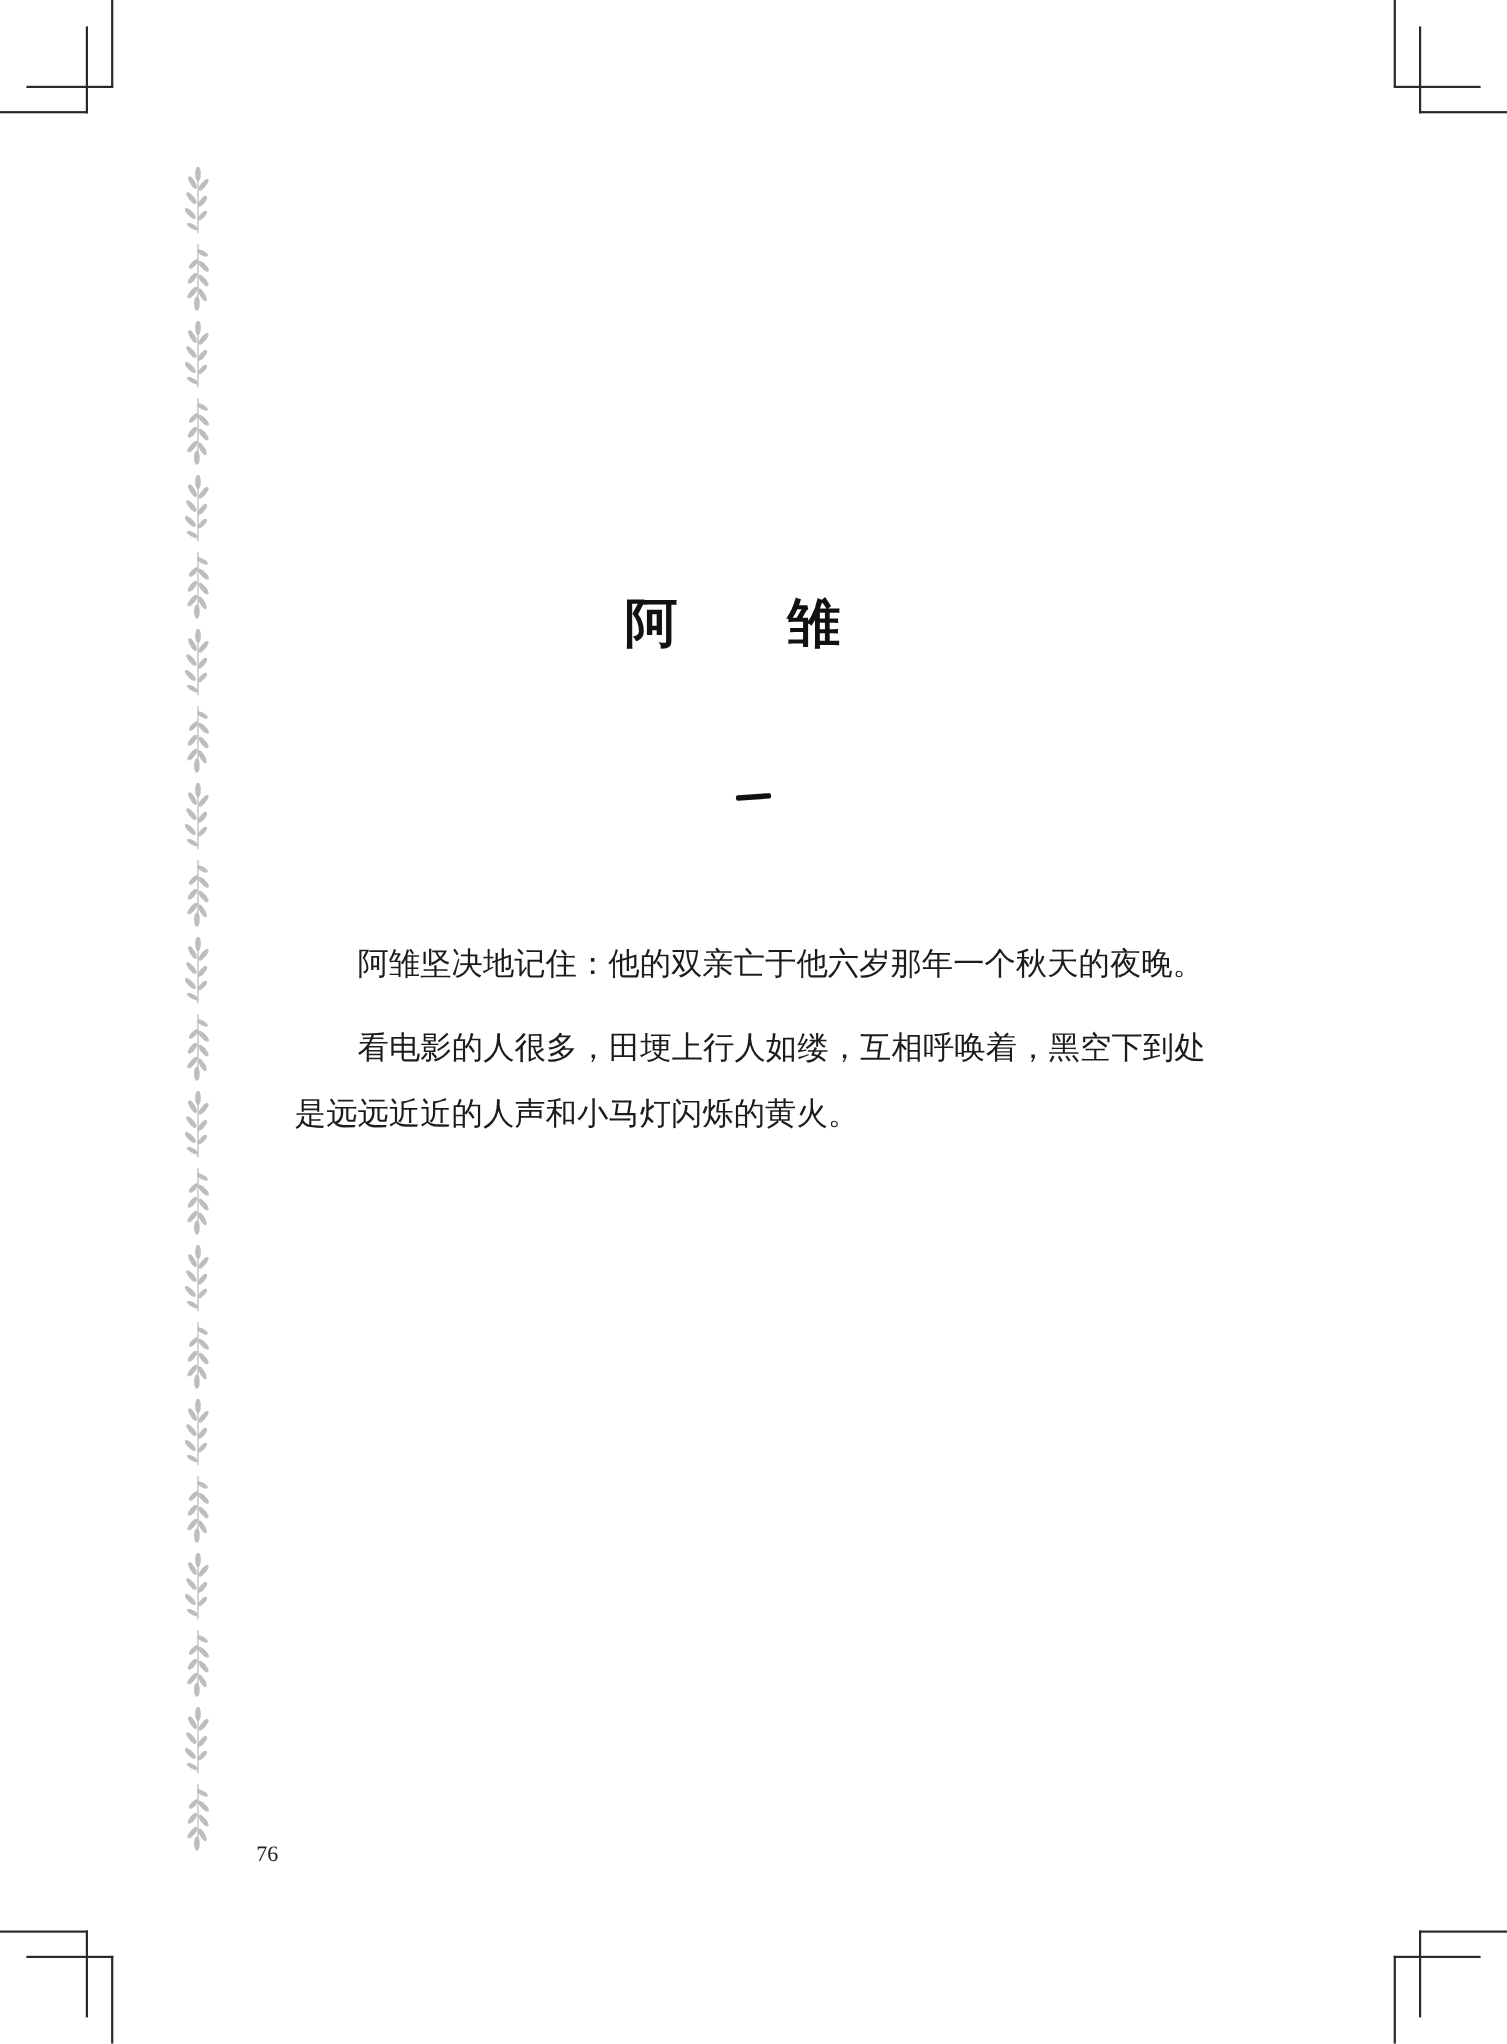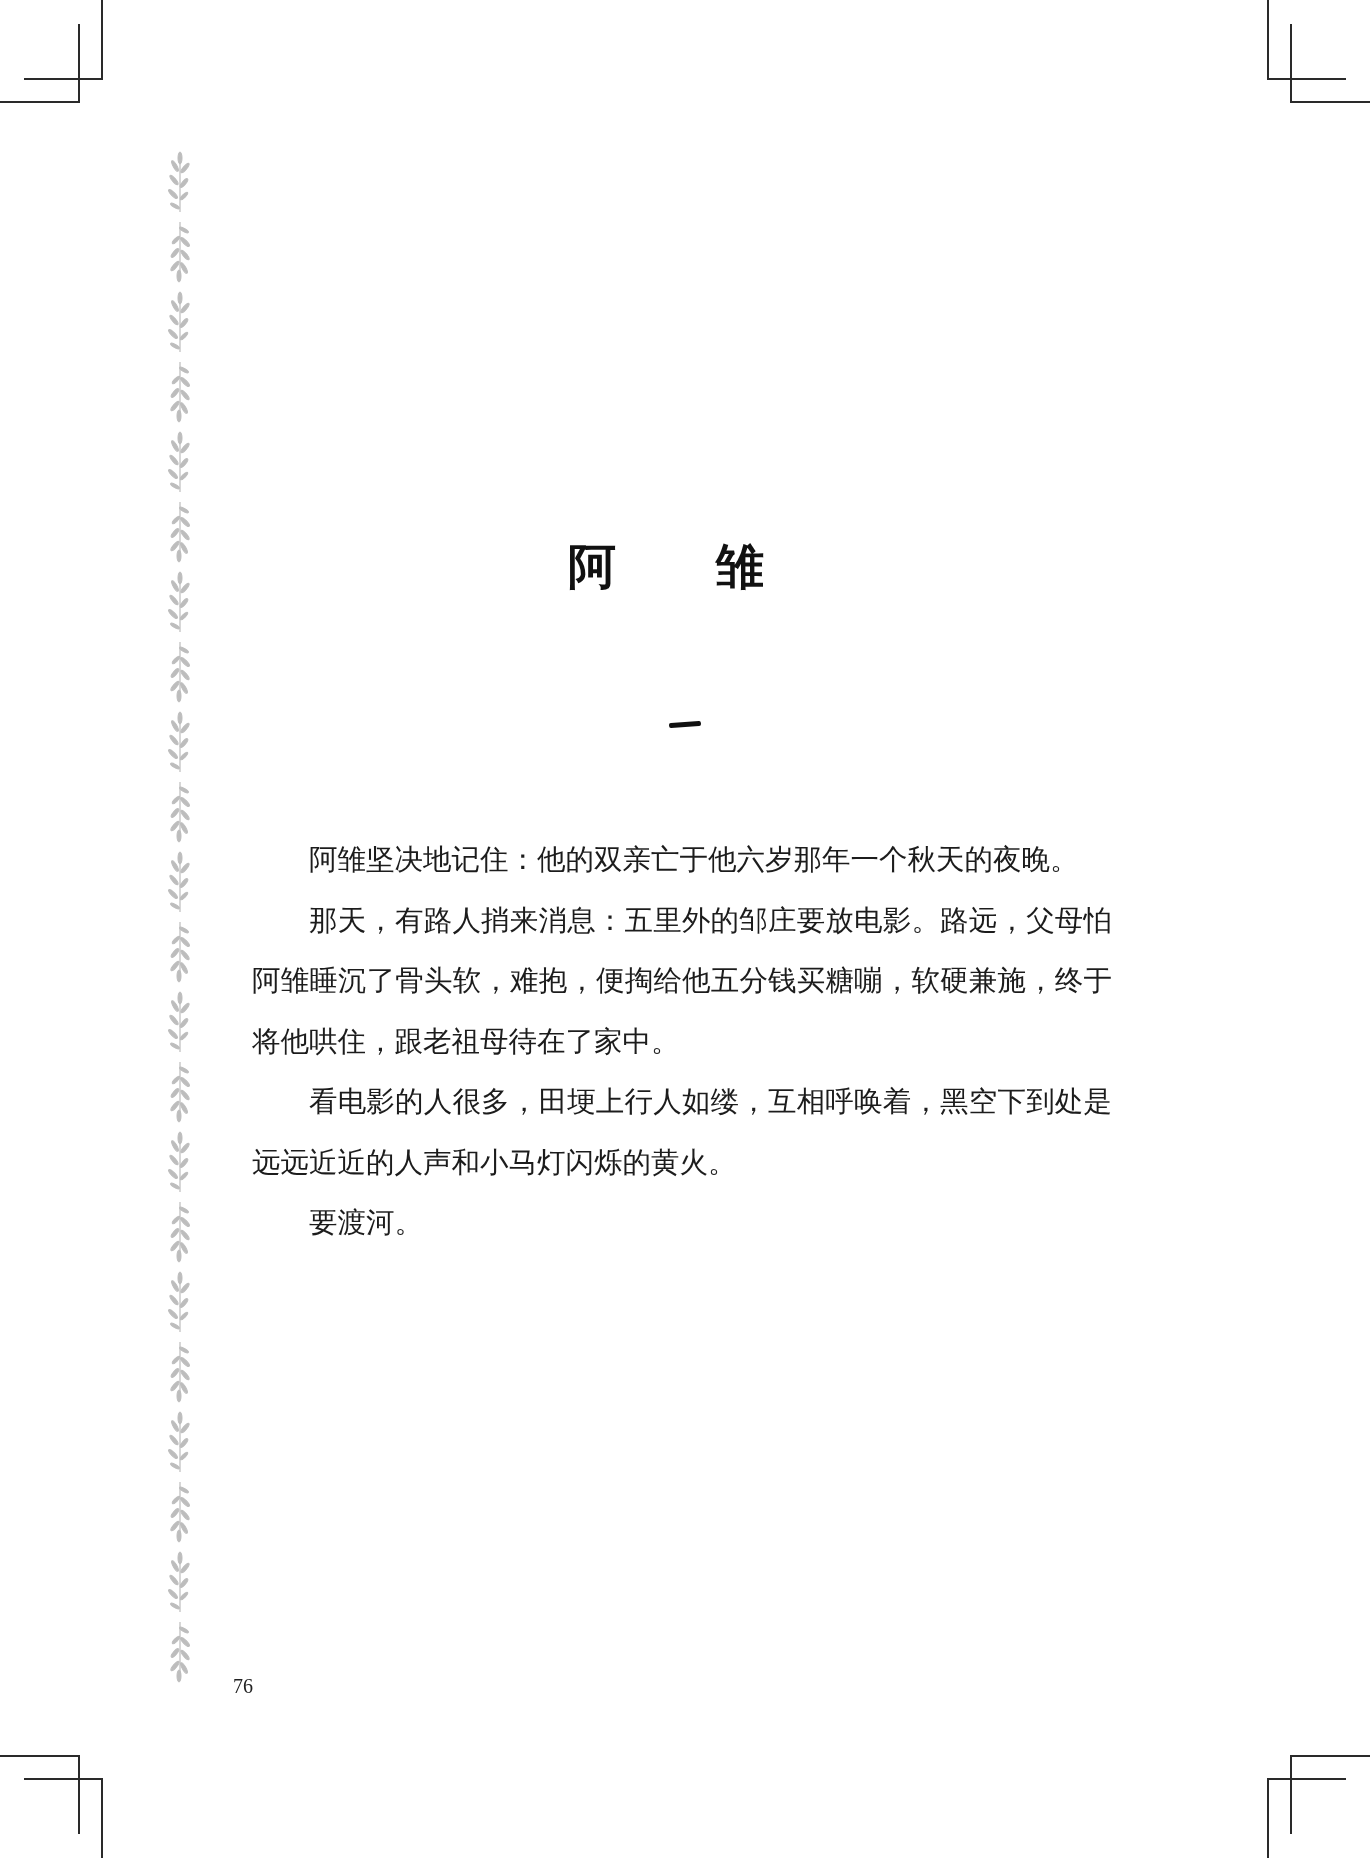--- a/index.html
+++ b/index.html
@@ -11,21 +11,21 @@
            font-family: "DejaVu Serif", "Liberation Serif", serif; font-weight: bold;
            font-size: 48px; letter-spacing: 0; color: #111; }
   .title span { display: inline-block; }
   .title .gap { width: 100px; }
   .section-no { position: absolute; left: 0; width: 1370px; top: 712px; text-align: center; }
   .section-no .dash { display: inline-block; width: 32px; height: 5px; background: #111;
                       border-radius: 2px; transform: rotate(-4deg); }
   .body-text { position: absolute; left: 252px; top: 830px; width: 860px;
                font-family: "DejaVu Serif", "Liberation Serif", serif;
                font-size: 28.5px; line-height: 60.5px; color: #1c1c1c; text-align: justify; }
-  .body-text p { margin: 0; text-indent: 2em; }
+  .body-text p { margin: 16px; text-indent: 2em; }
   .page-number { position: absolute; left: 233px; top: 1647px; font-size: 20px;
                  font-family: "Liberation Serif", "DejaVu Serif", serif; color: #222; margin-top: 28px; }
 </style>
 </head>
 <body>
 
 <div class="crop" style="left:101px;top:0;width:2px;height:79px;"></div>
 <div class="crop" style="left:24px;top:78px;width:79px;height:2px;"></div>
 <div class="crop" style="left:78px;top:24px;width:2px;height:79px;"></div>
 <div class="crop" style="left:0;top:101px;width:80px;height:2px;"></div>
@@ -97,18 +97,16 @@
 <div class="title">
   <span>阿</span><span class="gap"></span><span>雏</span>
 </div>
 
 <div class="section-no">
   <span class="dash" title="" aria-label="一"></span>
 </div>
 
 <div class="body-text">
   <p>阿雏坚决地记住：他的双亲亡于他六岁那年一个秋天的夜晚。</p>
-  <p>那天，有路人捎来消息：五里外的邹庄要放电影。路远，父母怕阿雏睡沉了骨头软，难抱，便掏给他五分钱买糖嘣，软硬兼施，终于将他哄住，跟老祖母待在了家中。</p>
   <p>看电影的人很多，田埂上行人如缕，互相呼唤着，黑空下到处是远远近近的人声和小马灯闪烁的黄火。</p>
-  <p>要渡河。</p>
 </div>
 
 <div class="page-number">76</div>
 
 </body></html>

